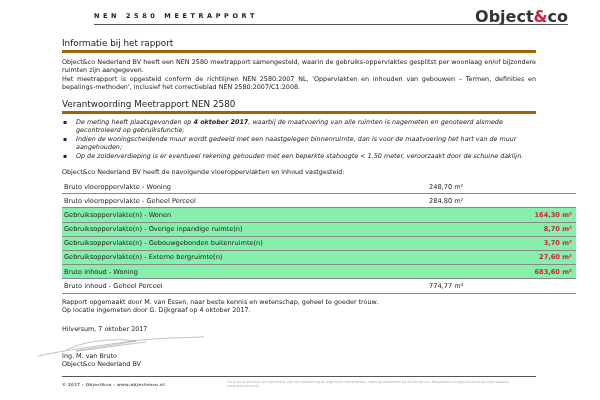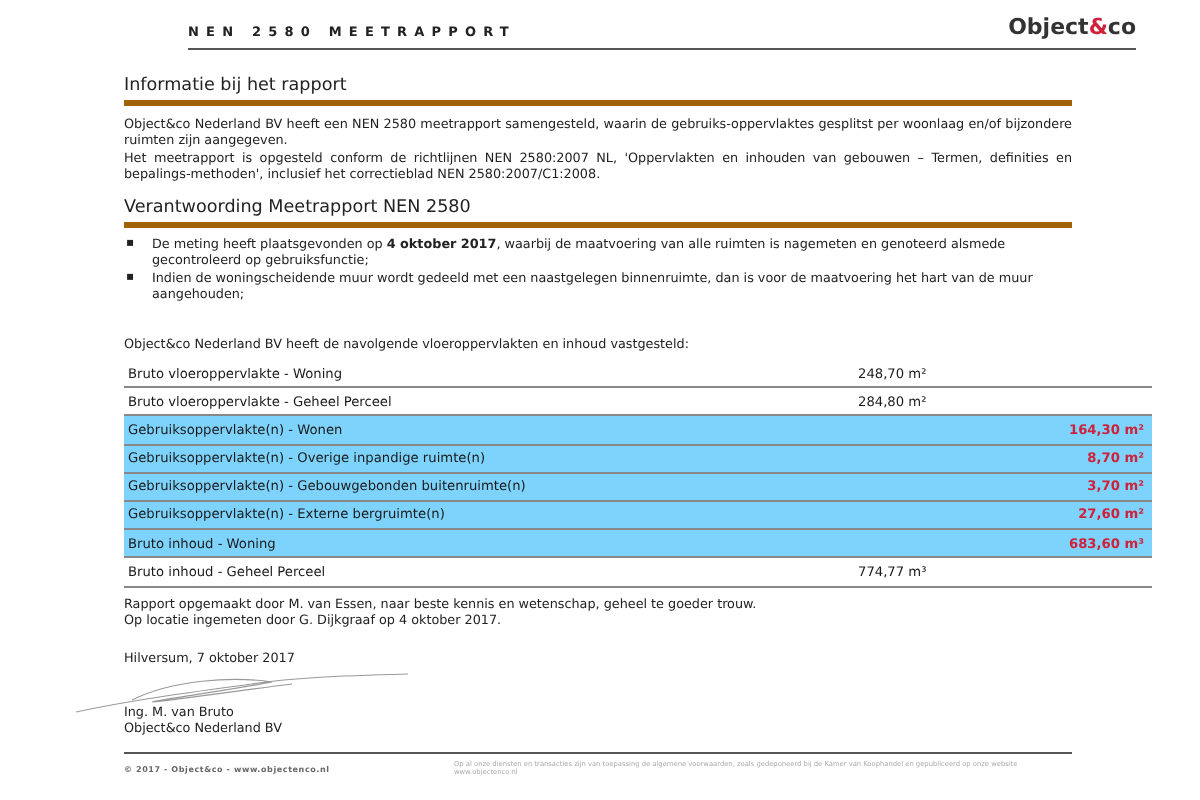--- a/index.html
+++ b/index.html
@@ -1,30 +1,30 @@
 <!DOCTYPE html>
 <html><head>
 <meta charset="utf-8">
 <style>
   html, body { margin:0; padding:0; background:#ffffff; }
   body { width:600px; height:400px; position:relative; overflow:hidden;
          font-family:"DejaVu Sans", sans-serif; color:#1a1a1a; }
   .page { position:absolute; left:62px; top:0; width:474px; }
   .header { position:absolute; top:8px; left:0; width:474px; height:16px; border-bottom:1.4px solid #555;margin-left:32px; }
   .header .title { position:absolute; left:0; top:4px; font-size:6.5px; font-weight:bold; letter-spacing:3.6px; color:#222; }
-  .header .logo { position:absolute; right:0; top:-1px; font-size:11px; font-weight:bold; color:#333; }
+  .header .logo { position:absolute; right:0; top:-1px; font-size:16px; font-weight:bold; color:#333; }
   .header .logo .amp { color:#d0203a; }
   .h2 { position:absolute; left:0; width:474px; font-size:8.8px; color:#222; border-bottom:3px solid #a16207; padding-bottom:2px; }
   .para { position:absolute; left:0; width:474px; font-size:6.4px; line-height:8.4px; text-align:justify; color:#222; }
-  .bullets { position:absolute; left:0; width:474px; font-size:6.4px; line-height:8.4px; color:#222; margin:0; padding:0; list-style:none; }
+  .bullets { position:absolute; left:0; width:474px; font-size:6.4px; line-height:8.4px; color:#222; margin:0; padding:0; list-style:none;font-style:italic; }
   .bullets li { position:relative; padding-left:14px; }
   .bullets li::before { content:"\25AA"; position:absolute; left:1px; top:0; font-size:6px; }
   .rows { position:absolute; left:0; top:180px; width:514px; }
   .row { position:relative; height:13.2px; border-bottom:1px solid #888; font-size:6.6px; }
-  .row.shade { background:#7dd3fc; }
+  .row.shade { background:#86efac; }
   .row .lbl { position:absolute; left:2px; top:2.5px; }
   .row .val { position:absolute; top:2.5px; }
   .row .val.plain { left:367px; }
   .row .val.red { right:4px; color:#d0203a; font-weight:bold; }
   .sig { position:absolute; left:-26px; top:336px; width:170px; height:22px; }
   .footer { position:absolute; left:0; top:376px; width:474px; border-top:1.3px solid #555; padding-top:4px; font-size:3.6px; color:#777; }
   .footer .left { position:absolute; left:0; top:5px; font-weight:bold; color:#666; font-size:4px; letter-spacing:0.3px;}
   .footer .right { position:absolute; left:165px; top:3px; width:310px; color:#aaa; line-height:4.2px; font-size:3.4px; }
 </style>
 </head>
@@ -39,20 +39,21 @@
 
   <div class="h2" style="top:38px;">Informatie bij het rapport</div>
   <div class="para" style="top:58px;">Object&amp;co Nederland BV heeft een NEN 2580 meetrapport samengesteld, waarin de gebruiks-oppervlaktes gesplitst per woonlaag en/of bijzondere ruimten zijn aangegeven.</div>
   <div class="para" style="top:75px;">Het meetrapport is opgesteld conform de richtlijnen NEN 2580:2007 NL, 'Oppervlakten en inhouden van gebouwen – Termen, definities en bepalings-methoden', inclusief het correctieblad NEN 2580:2007/C1:2008.</div>
 
   <div class="h2" style="top:99px;">Verantwoording Meetrapport NEN 2580</div>
 
   <ul class="bullets" style="top:118px;">
     <li><span>De meting heeft plaatsgevonden op </span><b>4 oktober 2017</b><span>, waarbij de maatvoering van alle ruimten is nagemeten en genoteerd alsmede gecontroleerd op gebruiksfunctie;</span></li>
     <li><span>Indien de woningscheidende muur wordt gedeeld met een naastgelegen binnenruimte, dan is voor de maatvoering het hart van de muur aangehouden;</span></li>
+    <li><span>Op de zolderverdieping is er eventueel rekening gehouden met een beperkte  stahoogte &lt; 1,50 meter, veroorzaakt door de schuine daklijn.</span></li>
   </ul>
 
   <div class="para" style="top:168px;">Object&amp;co Nederland BV heeft de navolgende vloeroppervlakten en inhoud vastgesteld:</div>
 
   <div class="rows">
     <div class="row">
         <span class="lbl">Bruto vloeroppervlakte  - Woning</span>
         <span class="val plain">248,70 m²</span>
       </div>
     <div class="row">

